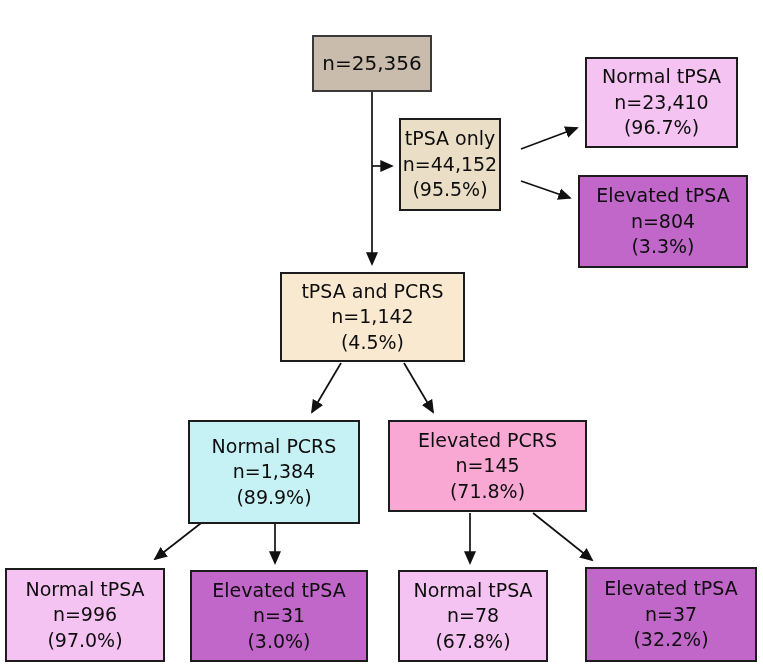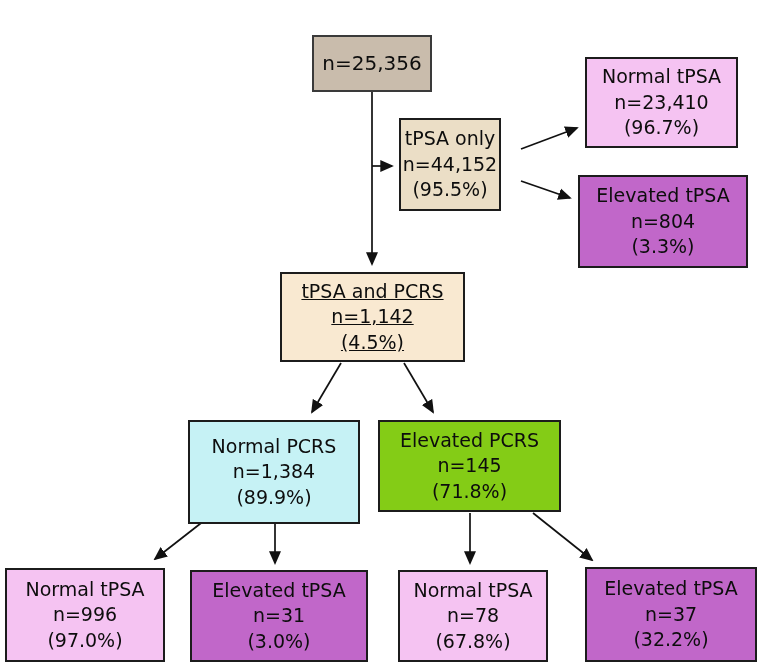--- a/index.html
+++ b/index.html
@@ -34,23 +34,23 @@
     line-height: 1.34;
     color: #0d0d0d;
     white-space: nowrap;
   }
   .node span { display: block; }
 
   #nd-root            { left:312px; top:5px;   width:120px; height:57px;  background:#c9bcac; border:2px solid #3a3a3a; font-size:20px;margin-top:30px; }
   #nd-tpsa-only       { left:399px; top:118px; width:102px; height:93px;  background:#ebdec6; }
   #nd-normal-tpsa-o   { left:585px; top:57px;  width:153px; height:91px;  background:#f5c3f2; }
   #nd-elevated-tpsa-o { left:578px; top:175px; width:170px; height:93px;  background:#c167c9; }
-  #nd-tpsa-pcrs       { left:280px; top:272px; width:185px; height:90px;  background:#f9e9d1;text-decoration:underline; }
+  #nd-tpsa-pcrs       { left:280px; top:272px; width:185px; height:90px;  background:#f9e9d1; }
   #nd-normal-pcrs     { left:188px; top:420px; width:172px; height:104px;  background:#c6f2f5; }
-  #nd-elevated-pcrs   { left:378px; top:420px; width:183px; height:92px;  background:#84cc16; }
+  #nd-elevated-pcrs   { left:388px; top:420px; width:199px; height:92px;  background:#f9a8d4; }
   #nd-b1              { left:5px;   top:568px; width:160px; height:94px;  background:#f5c3f2; }
   #nd-b2              { left:190px; top:570px; width:178px; height:92px;  background:#c167c9; }
   #nd-b3              { left:398px; top:570px; width:150px; height:92px;  background:#f5c3f2; }
   #nd-b4              { left:585px; top:567px; width:172px; height:95px;  background:#c167c9; }
 </style>
 </head>
 <body>
 
 <div id="canvas">
 

